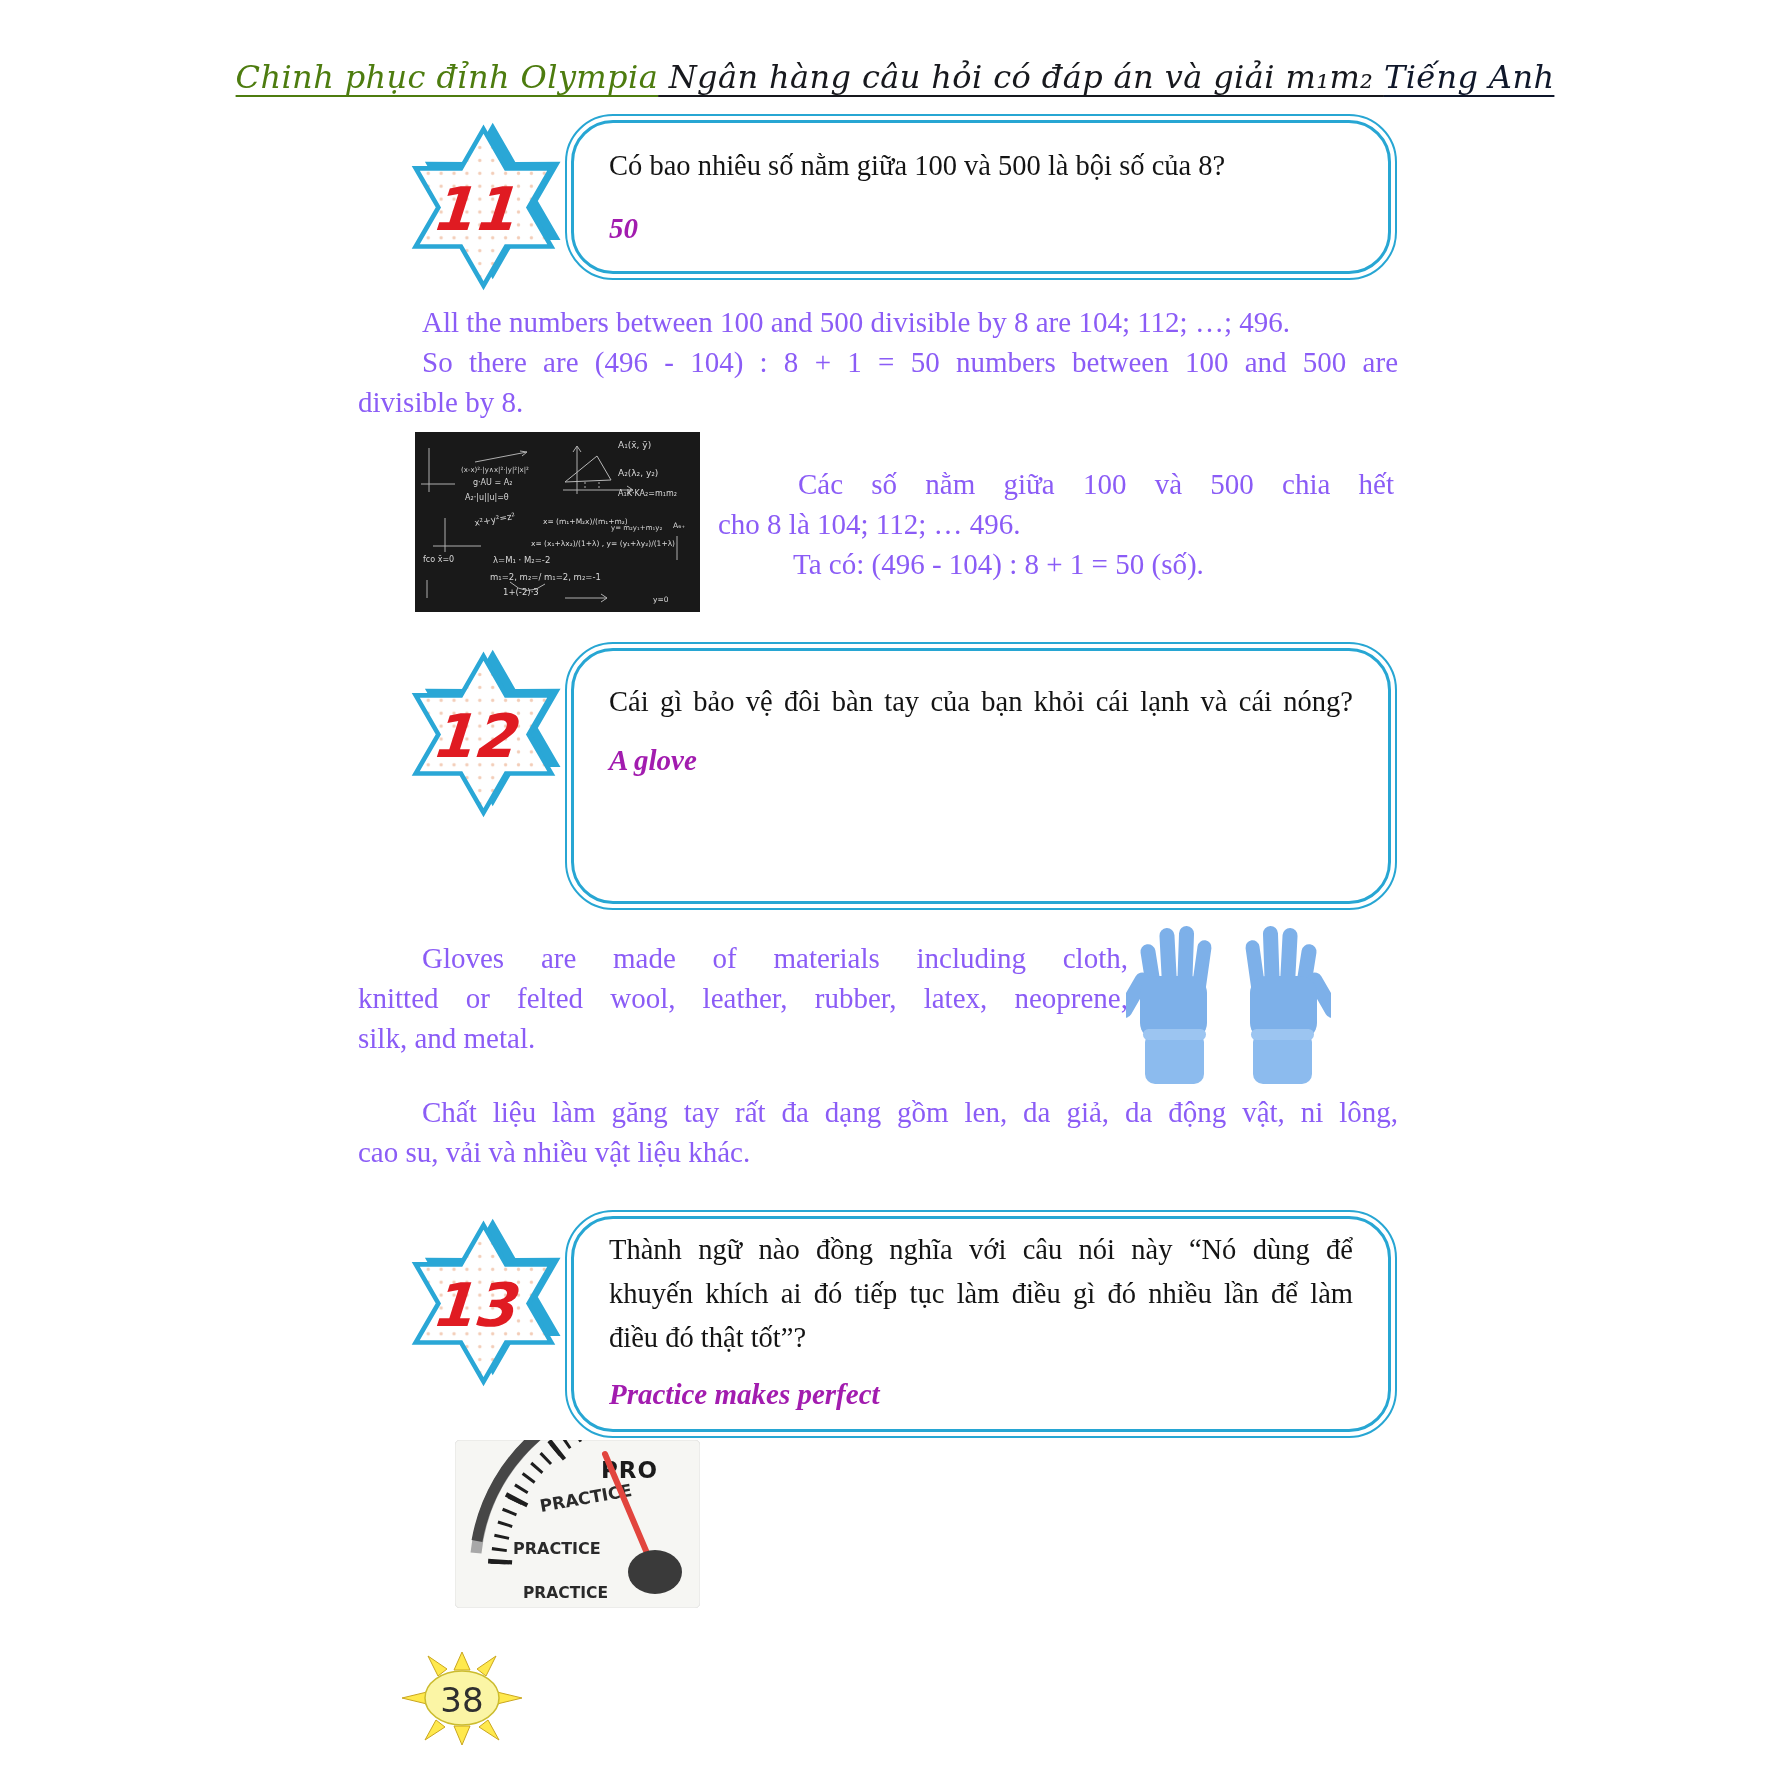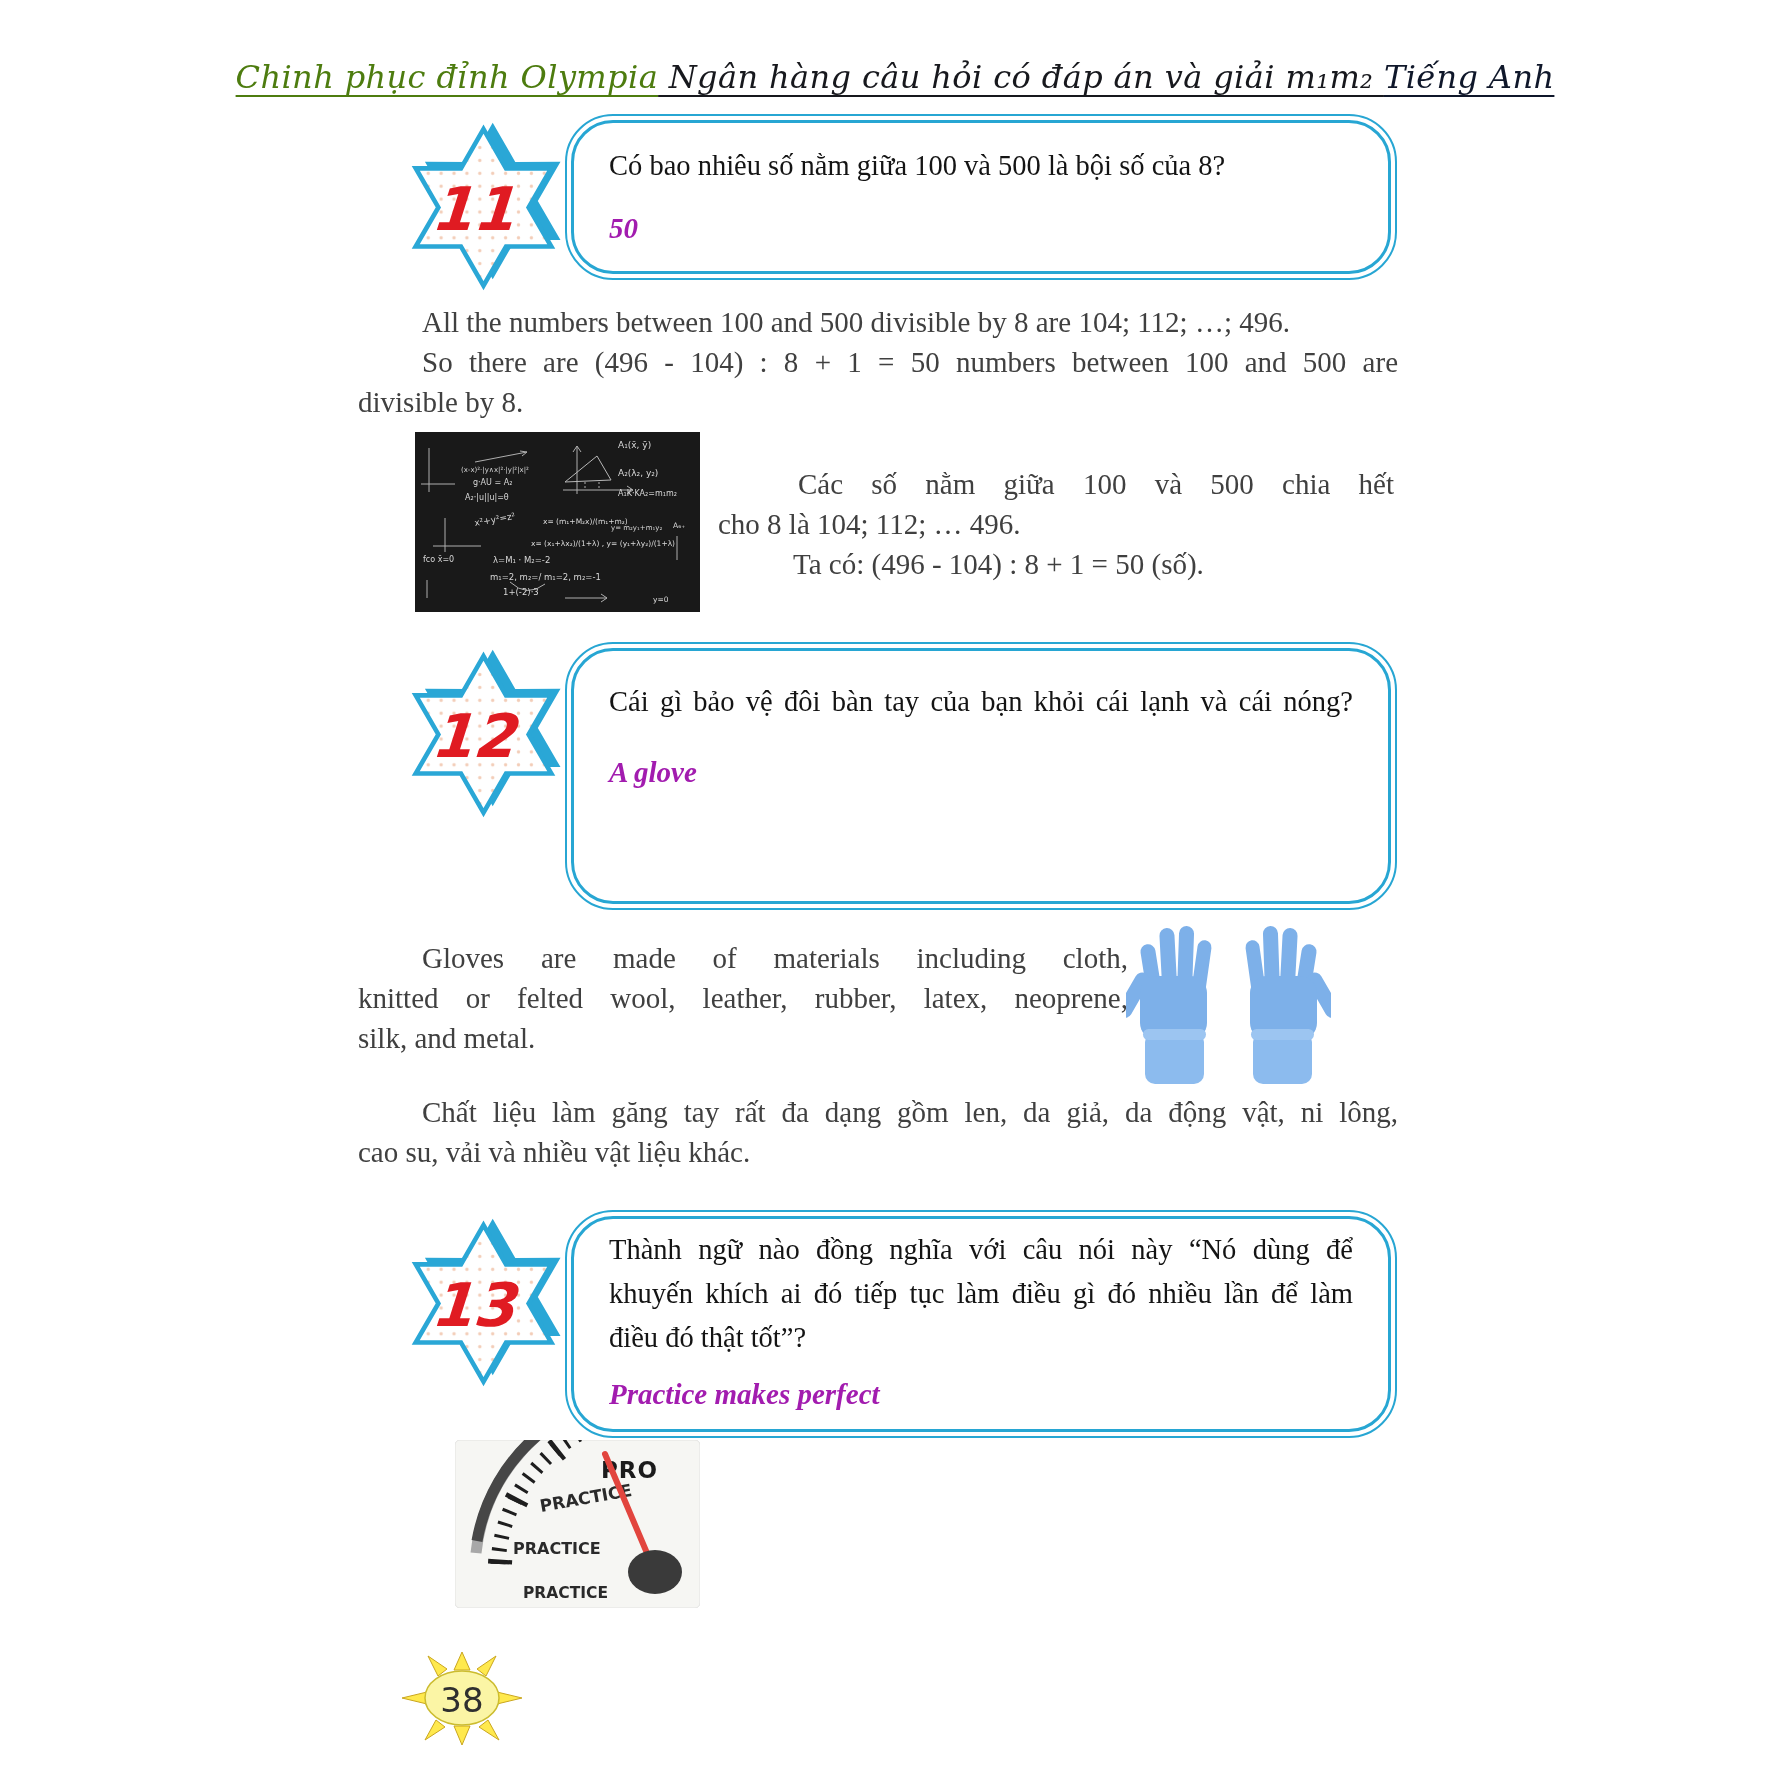--- a/index.html
+++ b/index.html
@@ -28,21 +28,21 @@
   .qbox{position:absolute;left:565px;width:828px;background:#fff;
         border:2px solid #27a6d3;border-radius:48px;z-index:1;}
   .qbox::before{content:"";position:absolute;inset:4px;border:3px solid #27a6d3;border-radius:42px;}
   .q-content{position:relative;padding-left:42px;padding-right:42px;}
   .q-line{font-size:28.5px;line-height:44px;text-align:justify;color:#141414;}
   .q-line.stretch{text-align-last:justify;}
   .q-answer{font-weight:bold;font-style:italic;font-size:29px;line-height:40px;color:#a21caf;}
 
   
   .tblock{position:absolute;}
-  .tline{font-size:29px;line-height:40px;color:#404040;}
+  .tline{font-size:29px;line-height:40px;color:#8b5cf6;}
   .tline.stretch{text-align:justify;text-align-last:justify;}
   .small{font-size:28.5px;line-height:40.5px;}
   .ind64{padding-left:64px;}
   .ind80{padding-left:80px;}
   .ind75{padding-left:75px;}
   .ind60{padding-left:60px;}
   .ind50{padding-left:50px;}
 
   .img-abs{position:absolute;}
 </style>
@@ -141,21 +141,21 @@
       </defs>
       <polygon class="star-back" transform="translate(10,-7)" points="95,15 119.5,57.6 168.6,57.5 144,100 168.6,142.5 119.5,142.4 95,185 70.5,142.4 21.4,142.5 46,100 21.4,57.5 70.5,57.6"></polygon>
       <polygon class="star-front" fill="url(#dots12)" points="95,15 119.5,57.6 168.6,57.5 144,100 168.6,142.5 119.5,142.4 95,185 70.5,142.4 21.4,142.5 46,100 21.4,57.5 70.5,57.6"></polygon>
     </svg>
     <span class="star-num">12</span>
   </div>
 
   <div class="qbox" style="top:642px;height:264px;">
     <div class="q-content" style="padding-top:36px;">
       <div class="q-line stretch">Cái gì bảo vệ đôi bàn tay của bạn khỏi cái lạnh và cái nóng?</div>
-      <div class="q-answer" style="margin-top:28px;">A glove</div>
+      <div class="q-answer" style="margin-top:16px;">A glove</div>
     </div>
   </div>
 
   <div class="tblock" style="left:358px;top:938px;width:770px;">
     <div class="tline ind64 stretch">Gloves are made of materials including cloth,</div>
     <div class="tline stretch">knitted or felted wool, leather, rubber, latex, neoprene,</div>
     <div class="tline">silk, and metal.</div>
   </div>
 
   <svg class="img-abs" style="left:1126px;top:916px;width:205px;height:175px;" viewBox="0 0 205 175">

